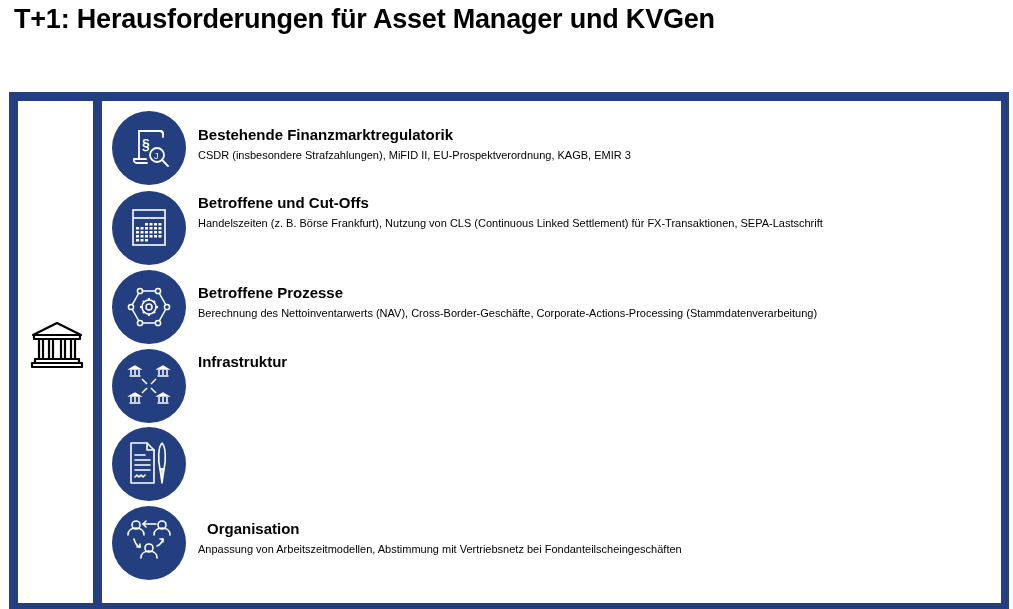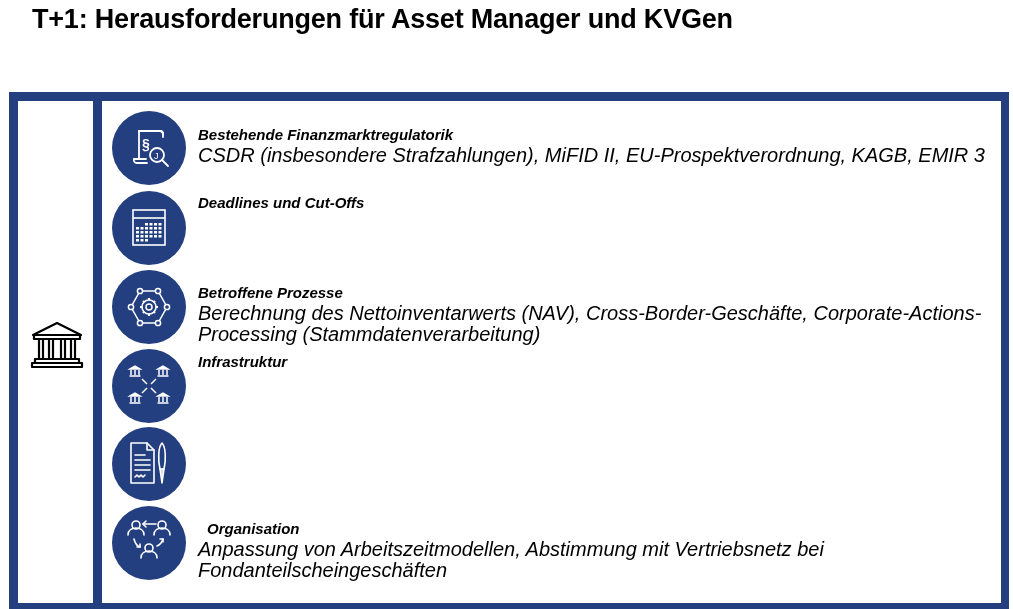--- a/index.html
+++ b/index.html
@@ -1,43 +1,43 @@
 <!DOCTYPE html>
 <html><head>
 <meta charset="utf-8">
 <style>
   html, body { margin: 0; padding: 0; }
   body {
     width: 1013px; height: 609px; background: #ffffff; position: relative; overflow: hidden;
     font-family: "Liberation Sans", sans-serif; color: #000;
   }
   .title {
-    position: absolute; left: 32px; top: 4px;
+    position: absolute; left: 14px; top: 4px;
     font-size: 27px; font-weight: bold; letter-spacing: -0.2px; white-space: nowrap; text-align: center;
   }
   .frame {
     position: absolute; left: 9px; top: 92px; width: 1000px; height: 517px;
     background: #233f7f;
   }
   .left-panel {
     position: absolute; left: 18px; top: 101px; width: 75px; height: 502px; background: #fff;
   }
   .main-panel {
     position: absolute; left: 102px; top: 101px; width: 899px; height: 502px; background: #fff;
   }
   .bank-icon { position: absolute; left: 29px; top: 320px; width: 56px; height: 50px; }
   .row { position: absolute; left: 112px; }
   .circle {
     position: absolute; left: 0; top: 0; width: 74px; height: 74px; border-radius: 50%;
     background: #233f7f;
   }
   .circle svg { position: absolute; left: 0; top: 0; width: 74px; height: 74px; }
-  .text { position: absolute; left: 86px; top: 0; width: 800px; font-style: italic; }
+  .text { position: absolute; left: 86px; top: 0; width: 800px; }
   .heading { font-size: 15px; font-weight: bold; line-height: 20px; white-space: nowrap; }
-  .body { font-size: 20px; line-height: 21px; }
+  .body { font-size: 11px; line-height: 21px; }
 </style>
 </head>
 <body>
 
 <div class="title">T+1: Herausforderungen für Asset Manager und KVGen</div>
 
 <div class="frame"></div>
 <div class="left-panel"></div>
 <div class="main-panel"></div>
 
@@ -104,21 +104,22 @@
           <rect x="37.5" y="44" width="3" height="2.5"></rect>
           <rect x="42" y="44" width="3" height="2.5"></rect>
           <rect x="46.5" y="44" width="3" height="2.5"></rect>
         <rect x="24" y="48" width="3" height="2.5"></rect>
           <rect x="28.5" y="48" width="3" height="2.5"></rect>
           <rect x="33" y="48" width="3" height="2.5"></rect>
       </g>
     </svg>
   </div>
   <div class="text">
-    <div class="heading" style="margin-top:2px;">Deadlines und Cut-Offs</div>
+    <div class="heading" style="margin-top:2px;">Betroffene und Cut-Offs</div>
+    <div class="body">Handelszeiten (z. B. Börse Frankfurt), Nutzung von CLS (Continuous Linked Settlement) für FX-Transaktionen, SEPA-Lastschrift</div>
   </div>
 </div>
 
 <div class="row" style="top:270px;">
   <div class="circle">
     <svg viewBox="0 0 74 74" fill="none" stroke="#fff" stroke-width="1.5">
       <path d="M28 21 L46 21 L55 37 L46 53 L28 53 L19 37 Z"></path>
       <g fill="#233f7f">
         <circle cx="28" cy="21" r="2.6"></circle>
           <circle cx="46" cy="21" r="2.6"></circle>

